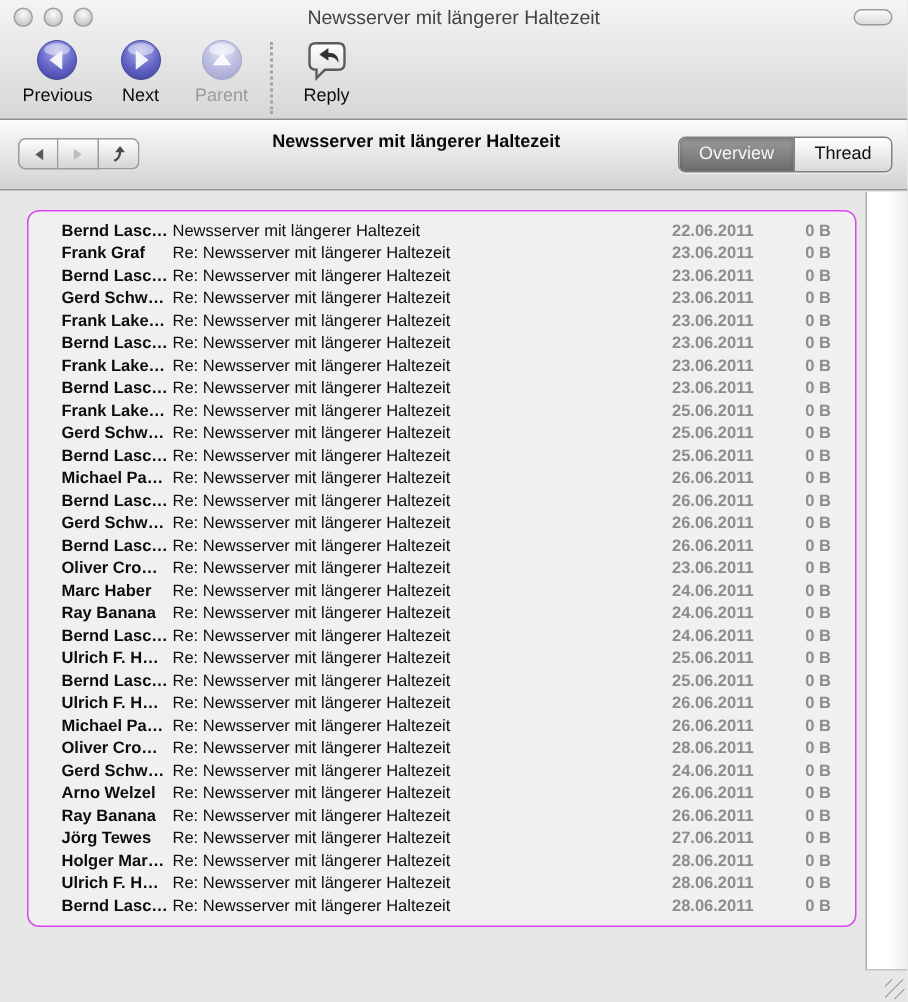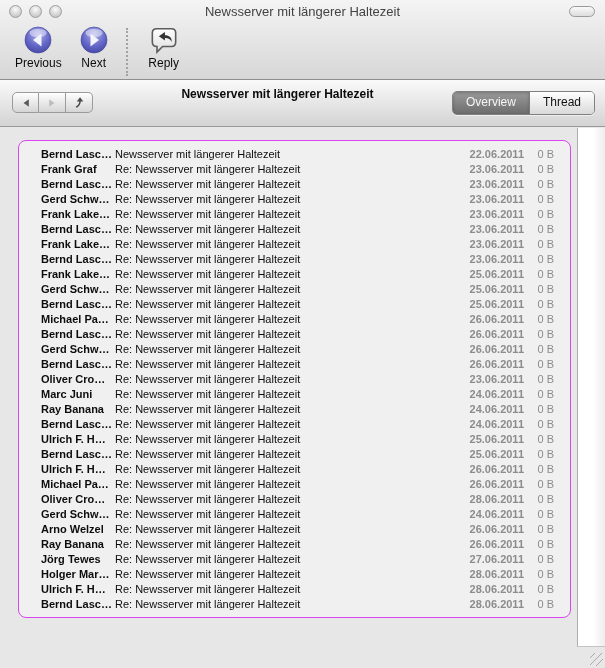--- a/index.html
+++ b/index.html
@@ -51,22 +51,22 @@
                   border-left:1px solid #aeaeae; border-bottom:1px solid #c4c4c4; }
   .resize-grip { position:absolute; right:2px; bottom:2px; width:13px; height:13px;
                  background:repeating-linear-gradient(135deg, transparent 0 3px, #ababab 3px 4px, transparent 4px 5px); }
 
   .listbox { position:absolute; left:18px; top:12px; width:553px; height:478px;
              background:#f0f0f0; border:1px solid #d946ef; border-radius:8px;
              padding:6px 16px 0 22px; overflow:hidden; }
   .row { display:flex; height:15px; line-height:15px; font-size:11px; white-space:nowrap; }
   .m-author { width:74px; font-weight:bold; color:#0d0d0d; overflow:hidden; flex:none; }
   .m-subject { flex:1; color:#0d0d0d; overflow:hidden; }
-  .m-date { width:76px; text-align:right; font-weight:bold; color:#8c8c8c; flex:none; }
-  .m-size { width:30px; text-align:right; font-weight:normal; color:#8c8c8c; flex:none; }
+  .m-date { width:76px; text-align:left; font-weight:bold; color:#8c8c8c; flex:none; }
+  .m-size { width:30px; text-align:right; font-weight:bold; color:#8c8c8c; flex:none; }
 </style>
 </head>
 <body>
 
 <svg width="0" height="0" style="position:absolute" aria-hidden="true">
   <defs>
     <radialGradient id="sphereGrad" cx="50%" cy="28%" r="80%">
       <stop offset="0%" stop-color="#b0b2e9"></stop>
         <stop offset="55%" stop-color="#6568c8"></stop>
         <stop offset="100%" stop-color="#41439f"></stop>
@@ -106,20 +106,28 @@
         <span class="lbl">Previous</span>
       </div>
       <div class="tool">
         <svg class="ic" viewBox="0 0 28 28">
           <circle cx="14" cy="14" r="13" fill="url(#sphereGrad)" stroke="#3d3f93" stroke-width="0.6"></circle>
           <ellipse cx="14" cy="7" rx="8.6" ry="4.1" fill="#ffffff" opacity="0.45"></ellipse>
           <polygon points="10.5,7.5 19,14 10.5,20.5" fill="#f4f4fc"></polygon>
         </svg>
         <span class="lbl">Next</span>
       </div>
+      <div class="tool disabled">
+        <svg class="ic" viewBox="0 0 28 28">
+          <circle cx="14" cy="14" r="13" fill="url(#sphereGradDis)" stroke="#9fa1cc" stroke-width="0.6"></circle>
+          <ellipse cx="14" cy="7" rx="8.6" ry="4.1" fill="#ffffff" opacity="0.5"></ellipse>
+          <polygon points="7.8,17.5 14,9.5 20.2,17.5" fill="#fbfbfe"></polygon>
+        </svg>
+        <span class="lbl">Parent</span>
+      </div>
       <div class="tb-sep"></div>
       <div class="tool">
         <svg class="ic" viewBox="0 0 30 28">
           <path d="M7 2 H23 Q27.5 2 27.5 6.5 V16.5 Q27.5 21 23 21 H13.5 L7.5 27 V21 Q2.5 21 2.5 16.5 V6.5 Q2.5 2 7 2 Z" fill="url(#bubbleGrad)" stroke="#5c5c5c" stroke-width="1.7"></path>
           <path d="M16 5.5 L9.5 10 L16 14.5 V11.8 C20 11.8 22 13.2 23.2 16.2 C23.6 11 20.5 8.8 16 8.8 Z" fill="#333333"></path>
         </svg>
         <span class="lbl">Reply</span>
       </div>
     </div>
   </div>
@@ -245,21 +253,21 @@
     <span class="m-date">26.06.2011</span>
     <span class="m-size">0 B</span>
   </div>
         <div class="row">
     <span class="m-author">Oliver Cro…</span>
     <span class="m-subject">Re: Newsserver mit längerer Haltezeit</span>
     <span class="m-date">23.06.2011</span>
     <span class="m-size">0 B</span>
   </div>
         <div class="row">
-    <span class="m-author">Marc Juni</span>
+    <span class="m-author">Marc Haber</span>
     <span class="m-subject">Re: Newsserver mit längerer Haltezeit</span>
     <span class="m-date">24.06.2011</span>
     <span class="m-size">0 B</span>
   </div>
         <div class="row">
     <span class="m-author">Ray Banana</span>
     <span class="m-subject">Re: Newsserver mit längerer Haltezeit</span>
     <span class="m-date">24.06.2011</span>
     <span class="m-size">0 B</span>
   </div>

